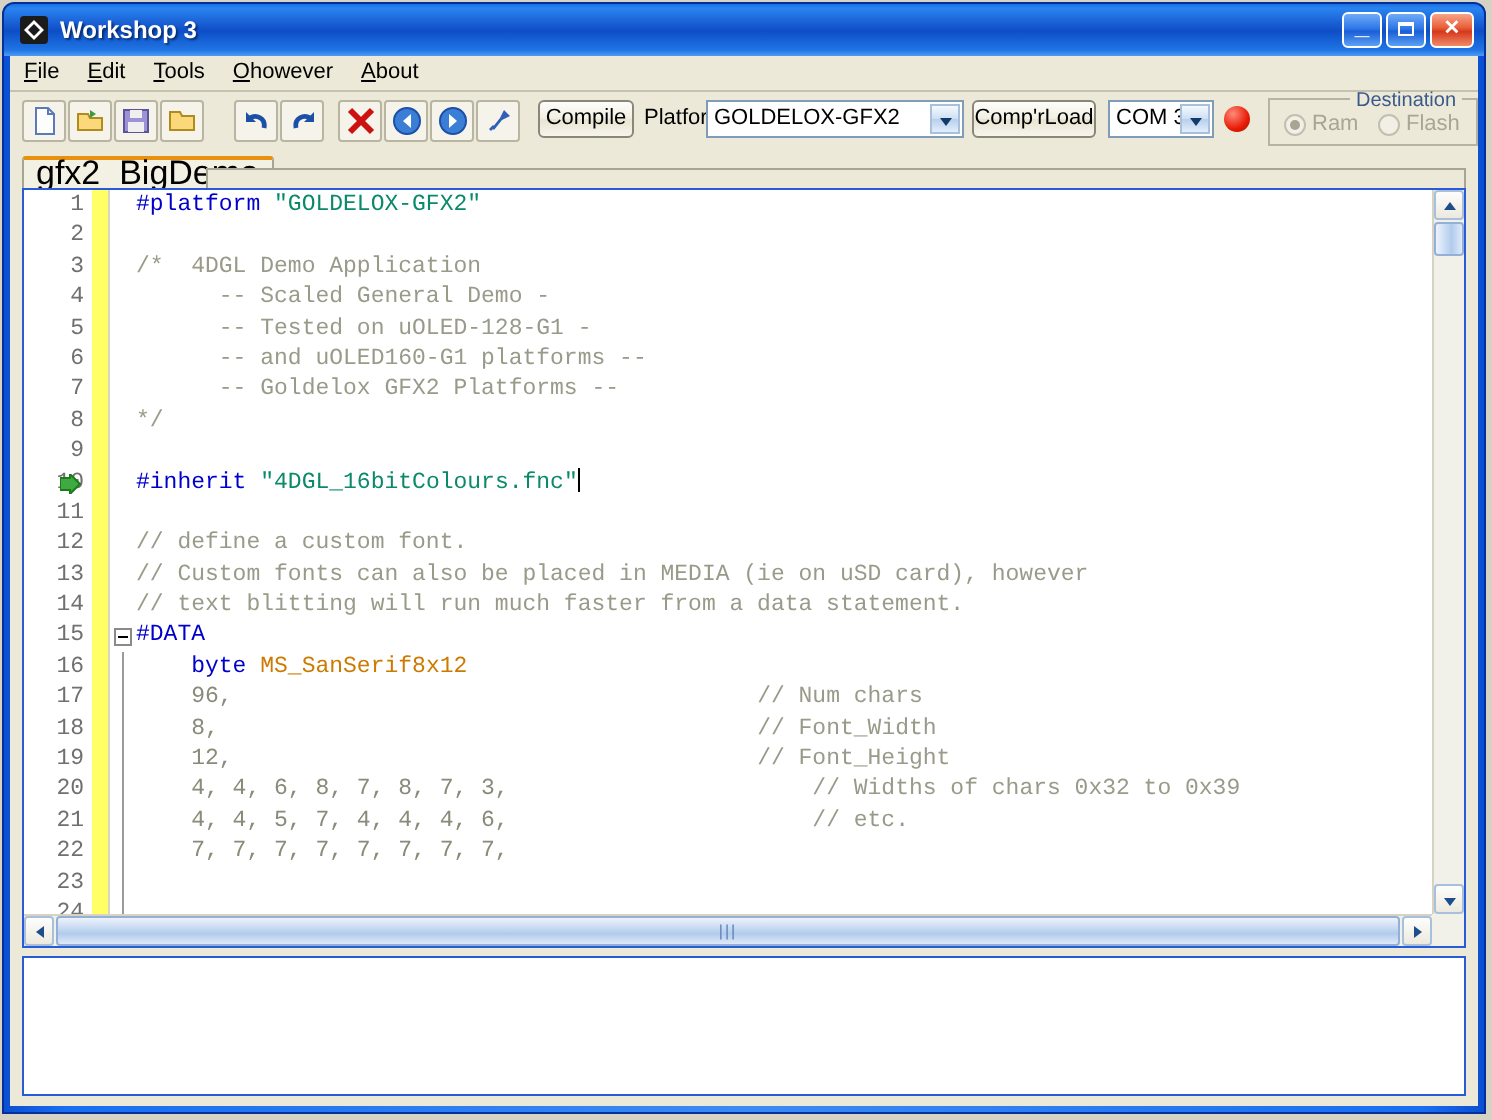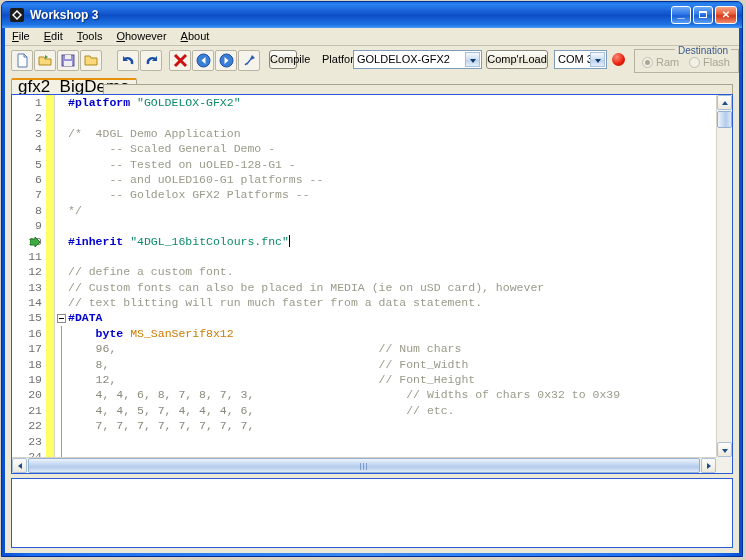--- a/index.html
+++ b/index.html
@@ -187,21 +187,21 @@
     height:15.4px;line-height:15.4px;
     font-family:"Liberation Mono", monospace;
     font-size:11.5px;white-space:pre;
   }
   .lnum{
     height:15.4px;line-height:15.4px;text-align:right;
     padding-right:4px;
     font-family:"Liberation Mono", monospace;
     font-size:11.5px;color:#707070;
   }
-  .kw{color:#0000cc;font-weight:bold;}
+  .kw{color:#0000cc;font-weight:normal;}
   .str{color:#0b8a6b;}
   .cmt{color:#9a9a8a;}
   .num{color:#8a8a7a;}
   .ident{color:#cc7a00;}
   .plain{color:#000;}
   .caret{
     display:inline-block;width:1px;height:12px;background:#000;
     vertical-align:-2px;
   }
   .foldbox{
@@ -365,21 +365,21 @@
             <path d="M5.5 4l4 3.5-4 3.5z" fill="#fff"></path>
           </svg>
       </div>
       <div class="tb-icon" style="left:233px">
         <svg width="15" height="15" viewBox="0 0 15 15">
             <path d="M10 2l3 3-4 2-4 5-1-1 4-5z" fill="#2f5fb8"></path>
             <path d="M3 12l2-2" stroke="#2f5fb8" stroke-width="1.4"></path>
           </svg>
       </div>
 
-      <div class="xp-btn" id="compile-btn" style="left:264px;top:4px;width:28px;">Compile</div>
+      <div class="xp-btn" id="compile-btn" style="left:264px;top:4px;width:48px;">Compile</div>
 
       <div class="tb-label" style="left:317px;top:7px;">Platform</div>
 
       <div class="xp-combo" style="left:348px;top:4px;width:129px;">
         <span>GOLDELOX-GFX2</span>
         <i class="combo-arrow"></i>
       </div>
 
       <div class="xp-btn" id="comp-load-btn" style="left:481px;top:4px;width:62px;">Comp'rLoad</div>
 

